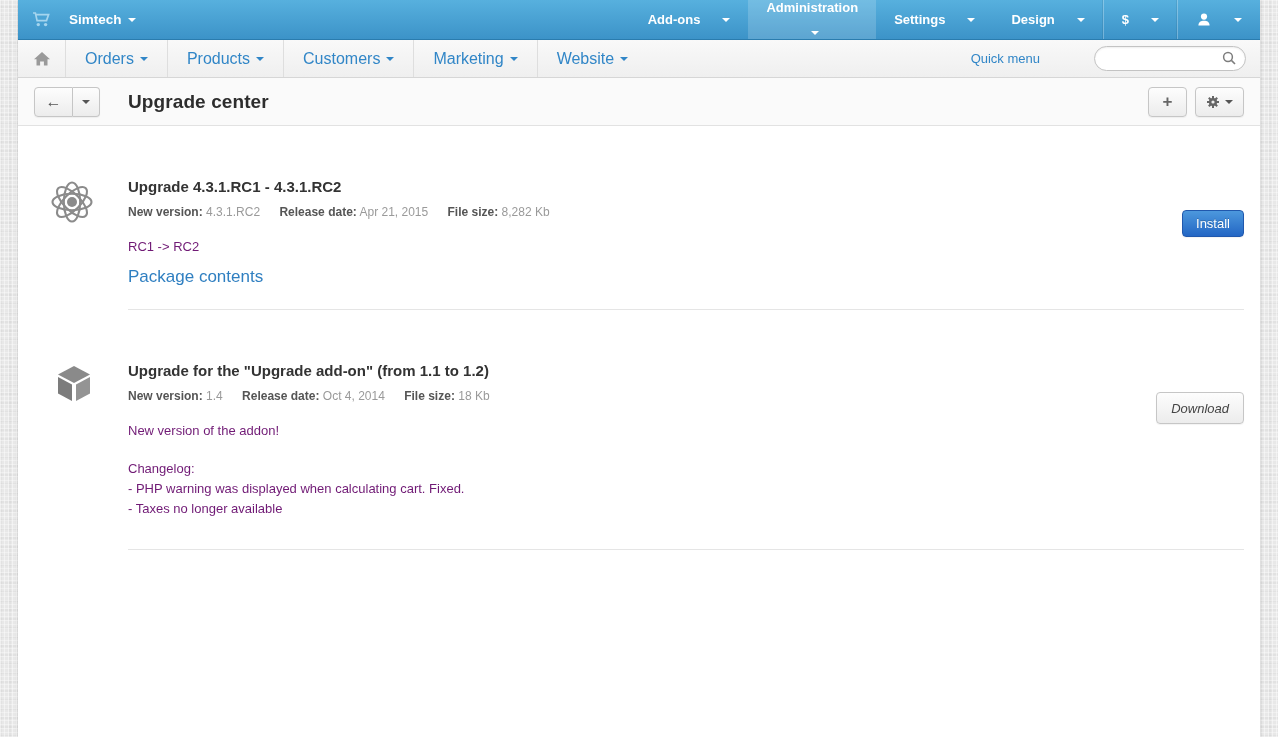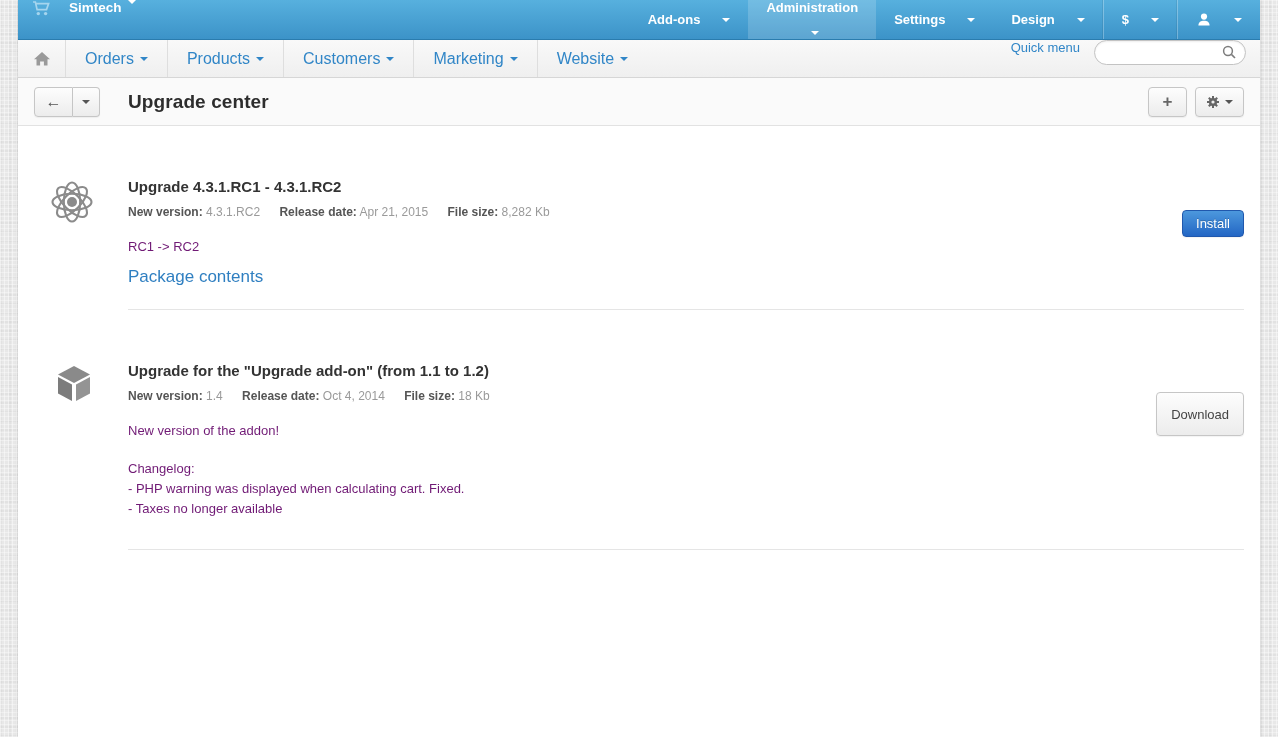--- a/index.html
+++ b/index.html
@@ -15,21 +15,21 @@
       repeating-linear-gradient(0deg, rgba(0,0,0,.028) 0 2px, transparent 2px 9px);
   }
   .page { margin: 0 18px; height: 737px; display: flex; flex-direction: column; box-shadow: 0 0 3px rgba(0,0,0,.18); }
 
   
   .topnav {
     height: 40px; flex: 0 0 40px; display: flex; align-items: stretch;
     background: linear-gradient(#57b0de, #3c93c8);
     border-bottom: 1px solid #2a7cae;
   }
-  .brand { display: flex; padding: 0 14px; color: #fff; font-size: 13.5px; font-weight: bold; cursor: pointer; }
+  .brand { display: flex; align-items: center; padding: 0 14px; color: #fff; font-size: 13.5px; font-weight: bold; cursor: pointer; }
   .brand .cart { margin-right: 18px; display: inline-flex; }
   .topnav-spacer { flex: 1; }
   .topnav-item {
     display: flex; align-items: center; padding: 0 18px; color: #fff;
     font-size: 13px; font-weight: bold; cursor: pointer; text-decoration: none; gap: 16px;
   }
   .topnav-item.active { background: rgba(255,255,255,.17); flex-direction: column; }
   .topnav-item.sep { border-left: 1px solid rgba(255,255,255,.28); box-shadow: -1px 0 0 rgba(0,0,0,.07); }
   .caret {
     display: inline-block; width: 0; height: 0; margin-left: 6px;
@@ -41,21 +41,21 @@
   .subnav {
     height: 38px; flex: 0 0 38px; display: flex; align-items: stretch;
     background: linear-gradient(#f9f9f9, #efefef);
     border-bottom: 1px solid #d6d6d6;
   }
   .subnav-home { display: flex; align-items: center; justify-content: center; width: 48px; border-right: 1px solid #dedede; cursor: pointer; }
   .subnav-item {
     display: flex; align-items: center; padding: 16px 19px; border-right: 1px solid #dedede;
     color: #3186c7; font-size: 16px; cursor: pointer; text-decoration: none;
   }
-  .subnav-right { margin-left: auto; display: flex; align-items: flex-start; padding-right: 14px; }
+  .subnav-right { margin-left: auto; display: flex; align-items: center; padding-right: 14px; gap: 40px; }
   .quick-menu { color: #3186c7; font-size: 13px; margin-right: 14px; cursor: pointer; text-decoration: none; }
   .searchbox {
     position: relative; width: 152px; height: 25px;
     background: #fff; border: 1px solid #c3c3c3; border-radius: 13px;
     box-shadow: inset 0 1px 2px rgba(0,0,0,.07);
   }
   .searchbox input {
     width: 100%; height: 100%; border: 0; background: transparent; outline: none;
     border-radius: 13px; padding: 0 28px 0 12px; font-size: 12px; color: #444;
   }
@@ -97,21 +97,21 @@
   .para { font-size: 13px; color: #701a75; line-height: 20px; margin: 18px 0 0; }
   .link { display: inline-block; margin-top: 10px; font-size: 17px; color: #2f7fc1; text-decoration: none; cursor: pointer; }
   .action-col { flex: 0 0 auto; padding-top: 32px; }
   .btn-primary {
     background: linear-gradient(#4c98dd, #2366c4);
     border: 1px solid #2058ad; color: #fff; font-size: 13px;
     height: 27px; padding: 0 13px; border-radius: 4px;
     text-shadow: 0 -1px 0 rgba(0,0,0,.2);
   }
   .btn-default {
-    height: 44px; padding: 0 14px; font-size: 13px; color: #444;
+    height: 32px; padding: 0 14px; font-size: 13px; color: #444; font-style: italic;
   }
   .divider { border: 0; border-top: 1px solid #e5e5e5; margin: 22px 0 0 94px; }
   .divider-2 { margin-top: 30px; }
 </style>
 </head>
 <body>
 
 <div class="page">
 
   <nav class="topnav">

